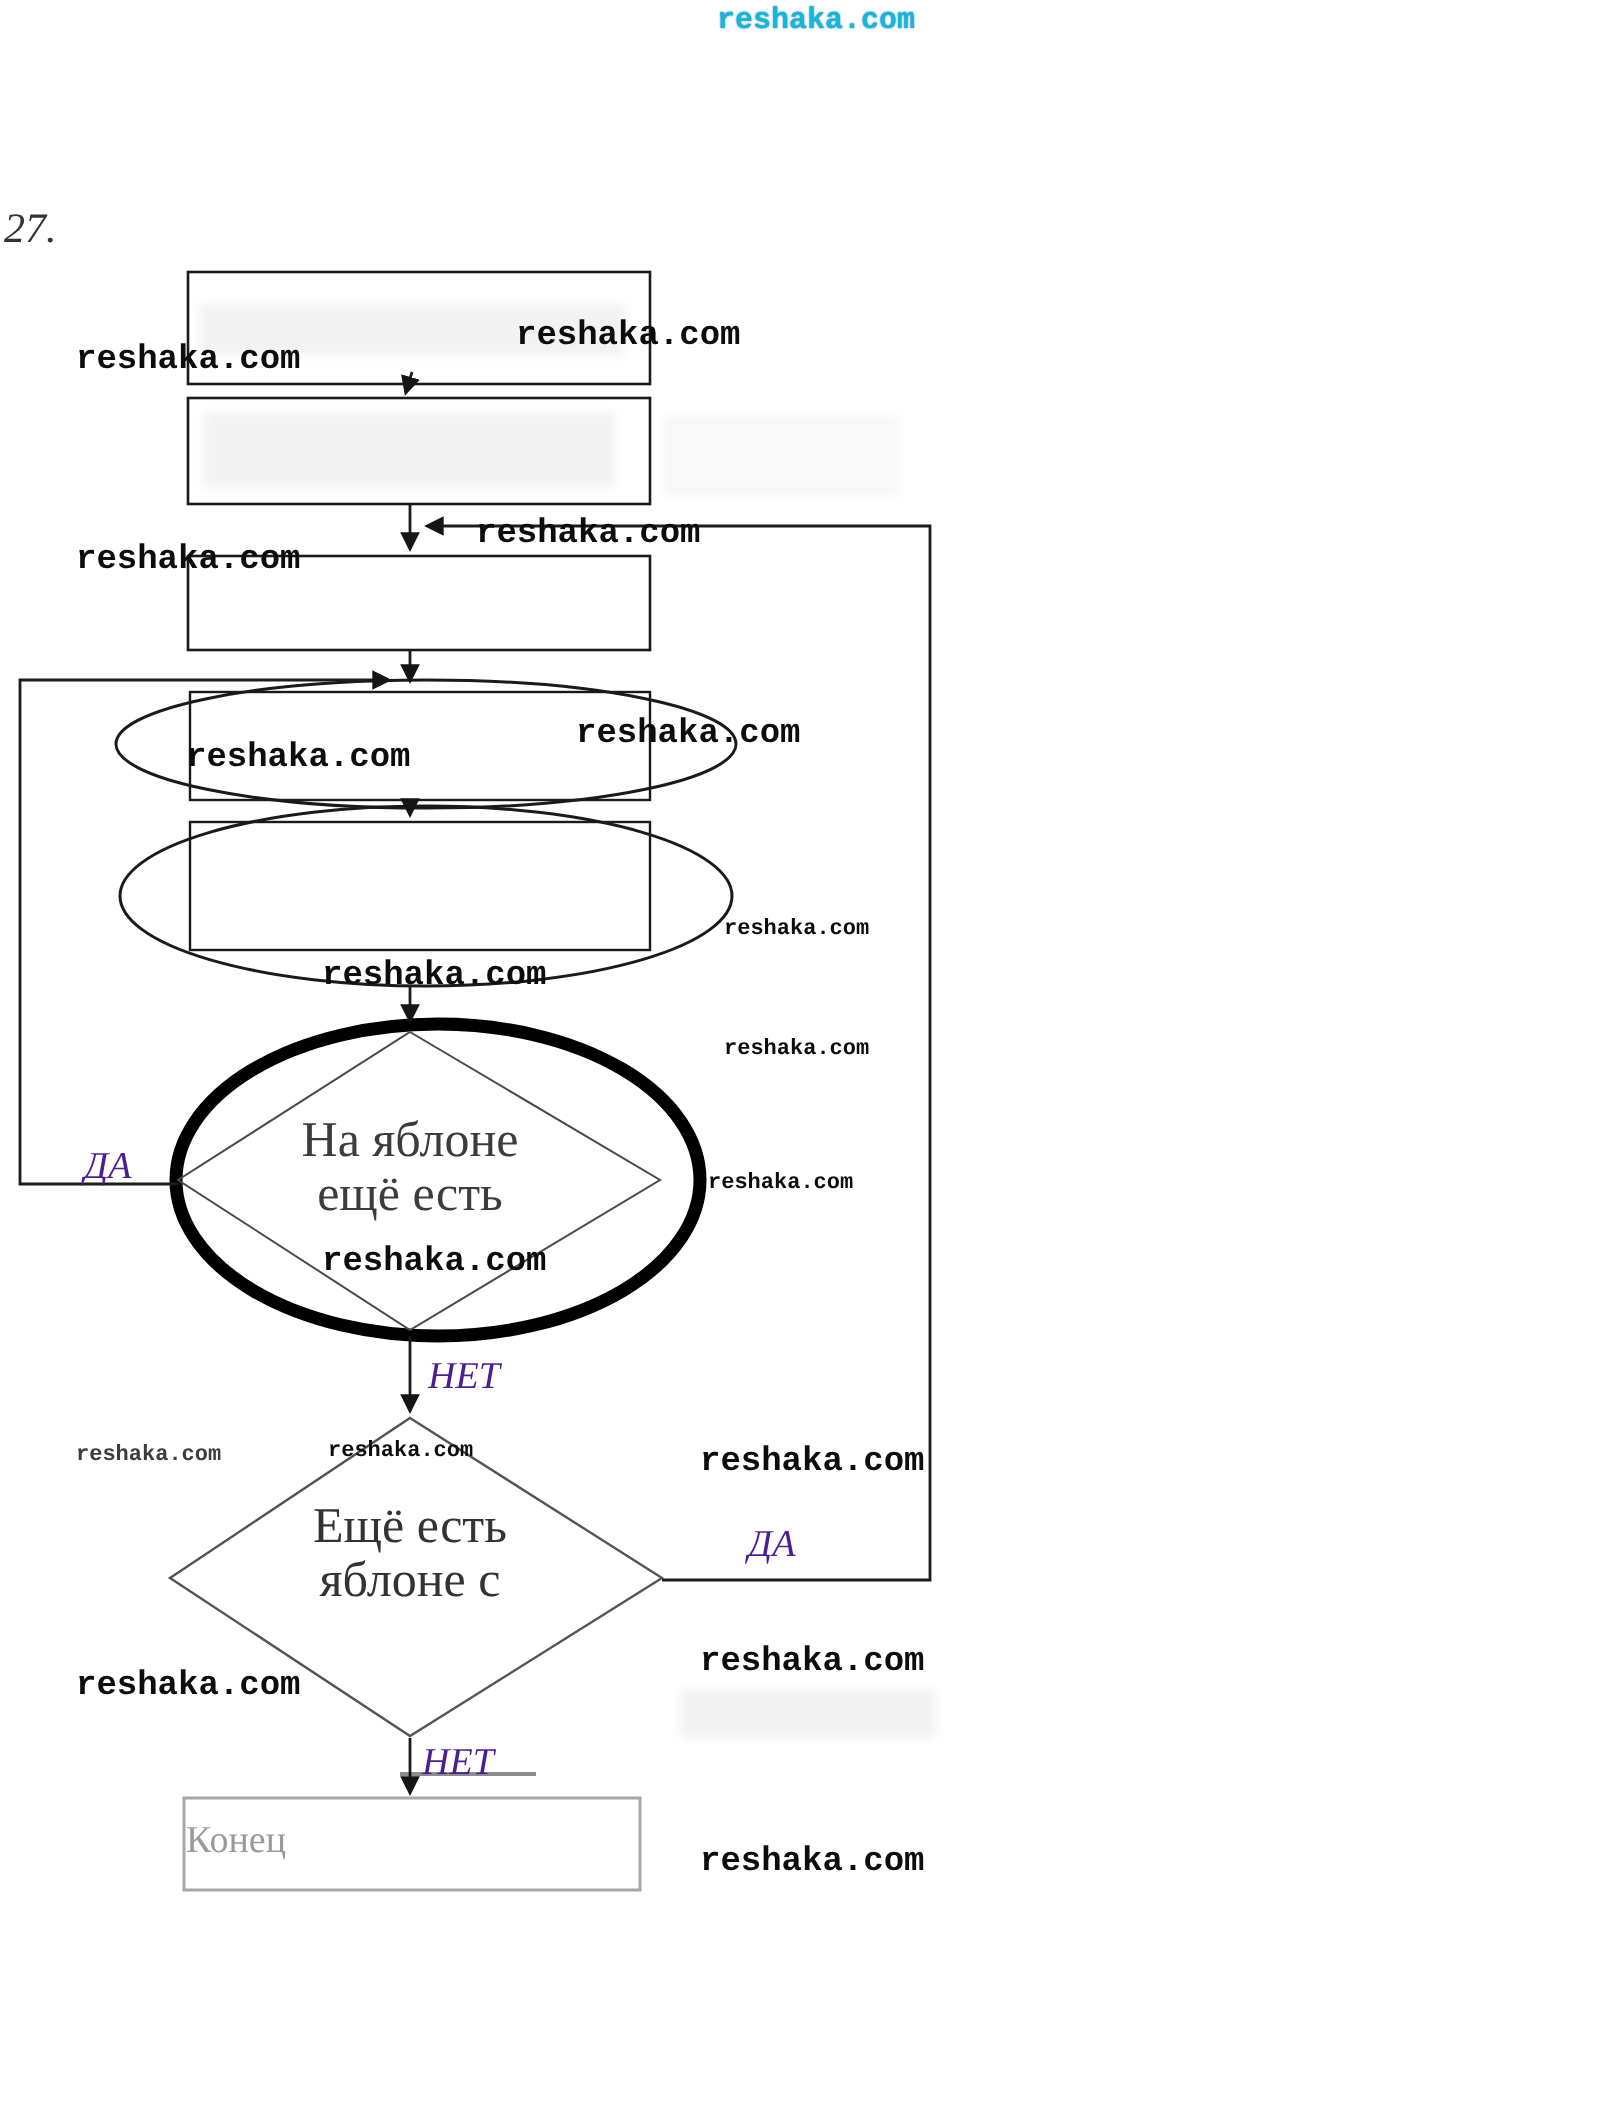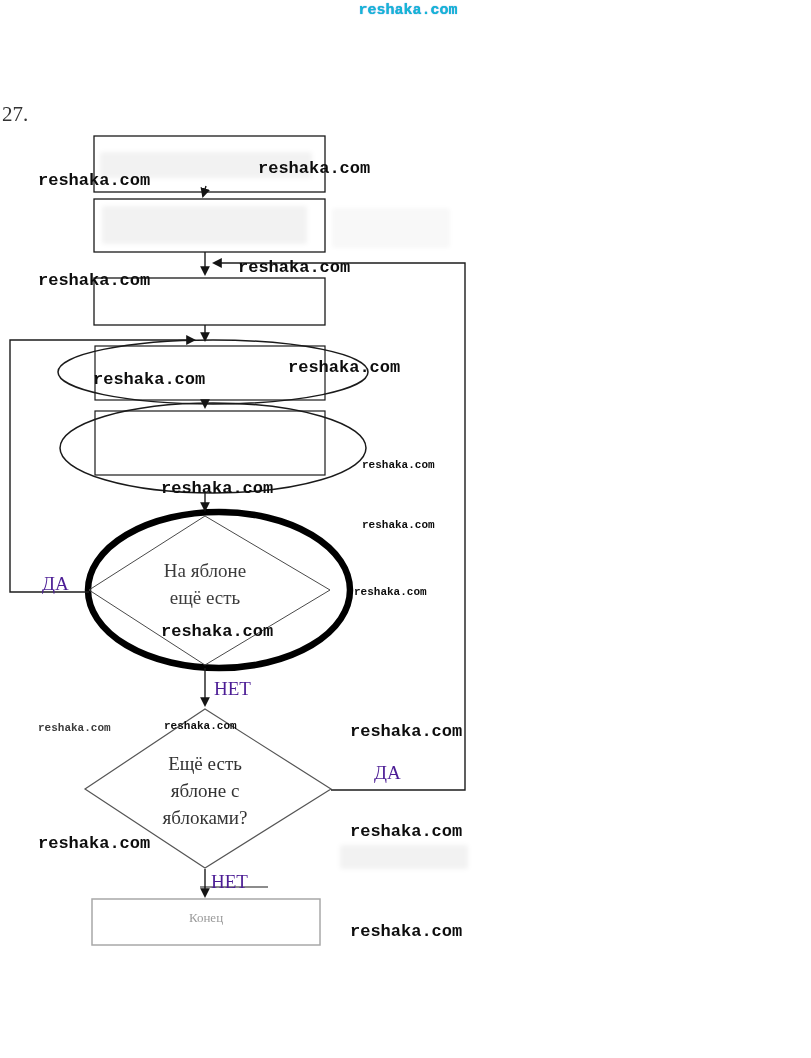--- a/index.html
+++ b/index.html
@@ -4,21 +4,21 @@
 <style>
   html,body{margin:0;padding:0;background:#ffffff;}
   .page{
     position:relative;
     width:811px;height:1058px;
     background:#ffffff;
     overflow:hidden;
     font-family:"Liberation Sans",sans-serif;
   }
   svg{position:absolute;left:0;top:0;}
-  .txt{position:absolute;white-space:nowrap;}
+  .txt{position:absolute;white-space:nowrap;font-style:italic;}
   .wm{
     position:absolute;
     font-family:Liberation Mono, monospace;
     font-weight:bold;
     font-size:17px;
     color:#0d0d0d;
     white-space:nowrap;
   }
   .wm-small{font-size:11px;}
   .wm-gray{color:#3c3c3c;}
@@ -28,29 +28,28 @@
     text-shadow:0 0 1px #3f6fe0;
     width:112px;text-align:center;
   }
   .serif{font-family:"Liberation Serif",serif;}
   .num-label{font-size:21px;color:#333;}
   .flow-label{font-size:19px;color:#4c1d95;}
   .dtext{
     position:absolute;
     text-align:center;
     font-family:"Liberation Serif",serif;
-    font-size:19px;
+    font-size:25px;
     line-height:27px;
     color:#3c3c3c;
   }
   .end-label{
     position:absolute;
-    text-align:center;
     font-family:"Liberation Serif",serif;
-    font-size:13px;
+    font-size:19px;
     color:#9a9a9a;
   }
   .smudge{
     position:absolute;
     background:rgba(0,0,0,0.05);
     filter:blur(2px);
     border-radius:2px;
   }
   .strike{
     position:absolute;
@@ -112,21 +111,20 @@
   <div class="wm wm-top" style="left:352px;top:2px;">reshaka.com</div>
 
   <div class="dtext" style="left:120px;top:557px;width:170px;">
     <div>На яблоне</div>
     <div>ещё есть</div>
   </div>
 
   <div class="dtext" style="left:120px;top:750px;width:170px;color:#333;">
     <div>Ещё есть</div>
     <div>яблоне с</div>
-    <div>яблоками?</div>
   </div>
 
   <div class="txt serif flow-label" style="left:42px;top:573px;">ДА</div>
   <div class="txt serif flow-label" style="left:374px;top:762px;">ДА</div>
   <div class="txt serif flow-label" style="left:214px;top:678px;">НЕТ</div>
   <div class="txt serif flow-label" style="left:211px;top:871px;">НЕТ</div>
 
   <div class="end-label" style="left:93px;top:910px;width:226px;">Конец</div>
 
   <div class="wm" style="left:38px;top:171px;">reshaka.com</div>

